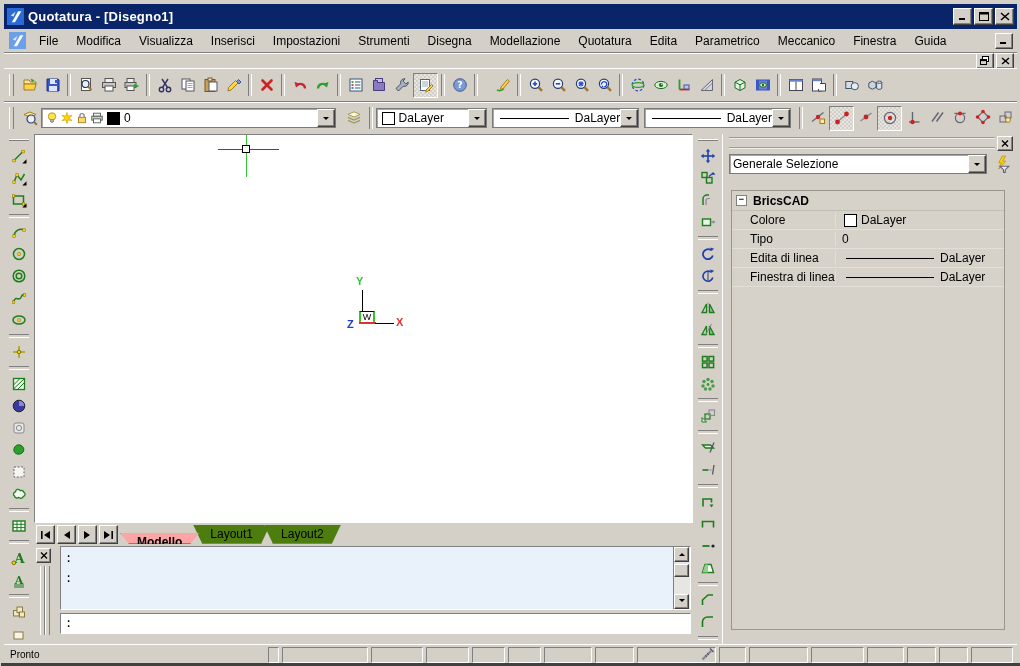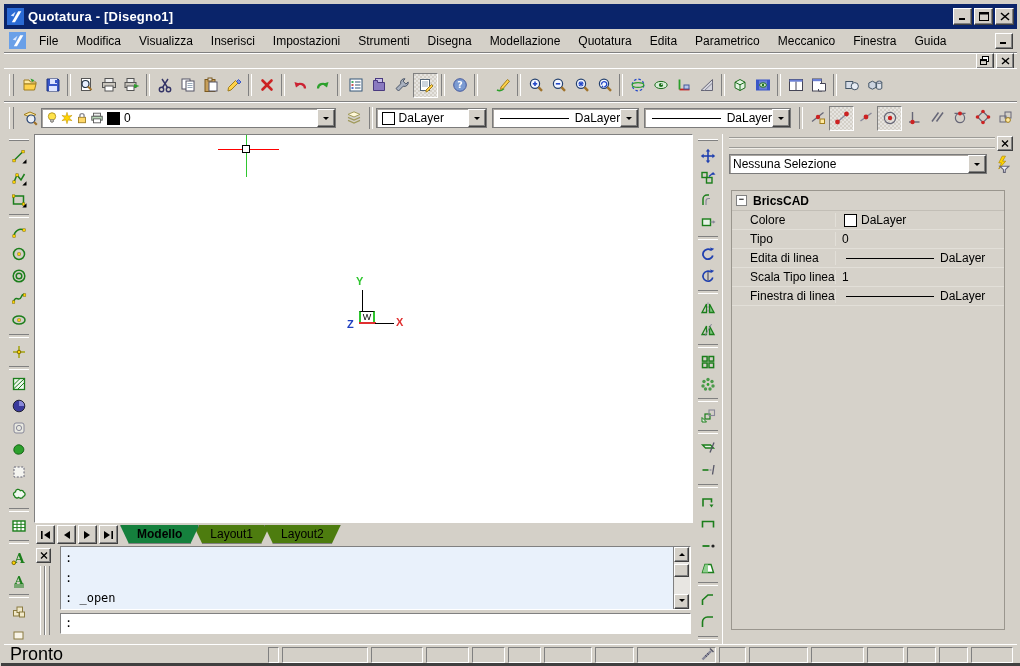--- a/index.html
+++ b/index.html
@@ -63,21 +63,21 @@
   .xh-box{position:absolute;width:8px;height:8px;border:1px solid #000;background:#fff;box-sizing:border-box;}
   .ucs{position:absolute;font-size:11px;}
   .ucs .lab{position:absolute;font-weight:bold;}
   
   .tabsrow{position:absolute;left:0;right:0;top:389px;height:23px;display:flex;align-items:flex-start;padding-top:2px;box-sizing:border-box;}
   .navbtn{width:17px;height:17px;background:#d4d0c8;border:1px solid;border-color:#fff #404040 #404040 #fff;
           box-shadow:inset -1px -1px 0 #808080;display:flex;align-items:center;justify-content:center;margin-left:2px;flex:0 0 auto;}
   .tabs{display:flex;margin-left:8px;height:19px;}
   .tab{padding:2px 16px 0;margin-left:-6px;background:#4d7c0f;border:1px solid #808080;border-top:none;
        clip-path:polygon(0 0,100% 0,calc(100% - 9px) 100%,9px 100%);font-size:12px;}
-  .tab.active{font-weight:bold;background:#15803d;position:relative;z-index:2;}
+  .tab.active{font-weight:bold;background:#fca5a5;position:relative;z-index:2;margin-top:8px;}
   
   .cmdarea{position:absolute;left:0;right:0;top:412px;height:93px;}
   .cmddock{position:absolute;left:2px;top:2px;bottom:2px;width:22px;}
   .cmdclose{position:absolute;left:0;top:0;}
   .cmdgrip{position:absolute;left:4px;top:18px;bottom:2px;width:3px;border-left:1px solid #fff;border-right:1px solid #808080;}
   .cmdgrip2{left:9px;}
   .cmdhist{position:absolute;left:26px;right:2px;top:0;height:64px;background:#e9f1fb;
            border:1px solid;border-color:#808080 #fff #fff #808080;box-sizing:border-box;
            font-family:"DejaVu Sans Mono",monospace;font-size:12px;line-height:20px;padding:1px 4px;overflow:hidden;}
   .cmdsb{position:absolute;right:0;top:0;bottom:0;width:16px;background:#e8e6e2;border-left:1px solid #808080;}
@@ -100,21 +100,21 @@
   .pgrid{position:absolute;left:8px;right:12px;top:56px;bottom:14px;border:1px solid #9a968e;background:#d6d2ca;overflow:hidden;}
   .phead{display:flex;align-items:center;height:19px;font-weight:bold;padding-left:4px;gap:6px;border-bottom:1px solid #c2beb6;}
   .pexp{width:9px;height:9px;border:1px solid #808080;background:#fff;font-size:9px;line-height:7px;text-align:center;}
   .prow{display:flex;align-items:center;height:18px;border-bottom:1px solid #e2dfd8;}
   .plab{width:104px;padding-left:18px;box-sizing:border-box;border-right:1px solid #e2dfd8;white-space:nowrap;}
   .pval{flex:1;display:flex;align-items:center;padding-left:6px;}
   .pval .lineglyph{max-width:88px;}
   
   .statusbar{position:absolute;left:3px;right:3px;top:643px;height:20px;border-top:1px solid #fff;
              display:flex;align-items:center;box-sizing:border-box;}
-  .statusmsg{padding-left:6px;font-size:18px;}
+  .statusmsg{padding-left:6px;font-size:10px;}
   .spanels{margin-left:auto;display:flex;gap:3px;align-items:center;padding-right:4px;}
   .spanel{height:14px;border:1px solid;border-color:#808080 #fff #fff #808080;}
   .botedge{position:absolute;left:0;right:0;bottom:0;height:3px;background:#404040;}
   svg{display:block;}
 </style>
 </head>
 <body>
 
 <div class="win">
 
@@ -922,21 +922,20 @@
                 </g>
               </svg>
             </span>
           <div class="cmdgrip"></div>
           <div class="cmdgrip cmdgrip2"></div>
         </div>
         <div class="cmdhist">
           <div id="cmd-lines">
               <div>:</div>
               <div>:</div>
-              <div>: _open</div>
             </div>
           <div class="cmdsb">
             <span class="sbbtn" style="top:0">
                 <span class="tri-up"></span>
               </span>
             <span class="sbthumb"></span>
             <span class="sbbtn" style="bottom:0">
                 <span class="tri-dn" style="margin-top:0"></span>
               </span>
           </div>
@@ -1153,21 +1152,21 @@
       <span class="smallbtn pclose" style="width:14px;height:13px">
           <svg width="8" height="7">
             <g stroke="#000" stroke-width="1.3">
               <line x1="1" y1="0.5" x2="7" y2="6.5"></line>
               <line x1="7" y1="0.5" x2="1" y2="6.5"></line>
             </g>
           </svg>
         </span>
       <div class="pcomborow">
         <span class="combo" style="width:100%">
-          <span class="val">Nessuna Selezione</span>
+          <span class="val">Generale Selezione</span>
           <span class="arrow">
               <span class="tri-dn"></span>
             </span>
         </span>
       </div>
       <span class="pfilter">
         <svg viewBox="0 0 16 16" width="18" height="18">
             <path d="M9 1l-3 6h2.4L6 12.5 12.2 5.5H9.4L12 1z" fill="#ffd400" stroke="#b08800" stroke-width=".6"></path>
             <path d="M7 10h8l-3.2 3v2.4h-1.6V13z" fill="#eef" stroke="#667"></path>
           </svg>
@@ -1192,26 +1191,20 @@
               </div>
             </div>
             <div class="prow">
               <div class="plab">Edita di linea</div>
               <div class="pval">
                 <span class="lineglyph"></span>
                 <span>DaLayer</span>
               </div>
             </div>
             <div class="prow">
-              <div class="plab">Scala Tipo linea</div>
-              <div class="pval">
-                <span>1</span>
-              </div>
-            </div>
-            <div class="prow">
               <div class="plab">Finestra di linea</div>
               <div class="pval">
                 <span class="lineglyph"></span>
                 <span>DaLayer</span>
               </div>
             </div>
           </div>
       </div>
     </div>
   </div>

